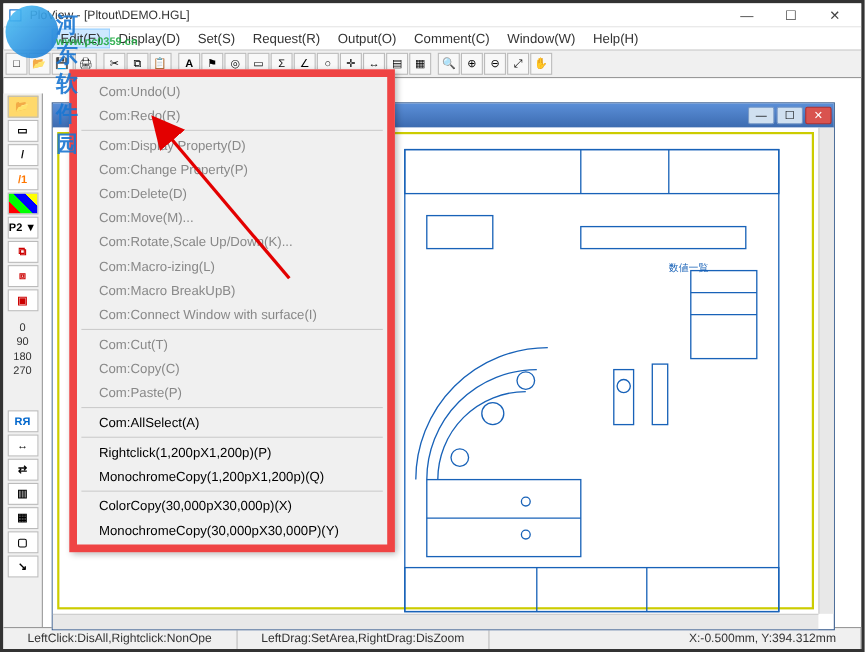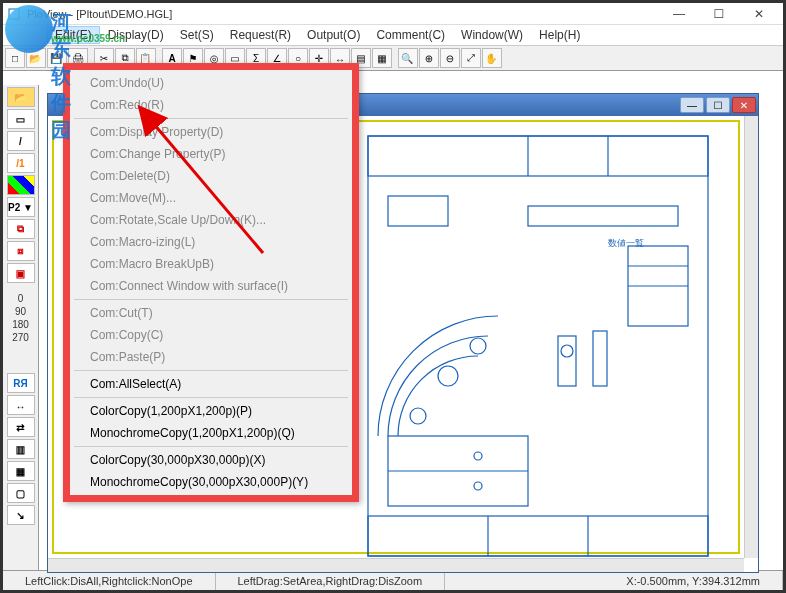--- a/index.html
+++ b/index.html
@@ -195,21 +195,21 @@
   <div class="mi">Com:Macro-izing(L)</div>
   <div class="mi">Com:Macro BreakUpB)</div>
   <div class="mi">Com:Connect Window with surface(I)</div>
   <div class="msep"></div>
   <div class="mi">Com:Cut(T)</div>
   <div class="mi">Com:Copy(C)</div>
   <div class="mi">Com:Paste(P)</div>
   <div class="msep"></div>
   <div class="mi enabled">Com:AllSelect(A)</div>
   <div class="msep"></div>
-  <div class="mi enabled">ColorCopy(1,200pX1,200p)(P)</div>
+  <div class="mi enabled">Rightclick(1,200pX1,200p)(P)</div>
   <div class="mi enabled">MonochromeCopy(1,200pX1,200p)(Q)</div>
   <div class="msep"></div>
   <div class="mi enabled">ColorCopy(30,000pX30,000p)(X)</div>
   <div class="mi enabled">MonochromeCopy(30,000pX30,000P)(Y)</div>
 </div>
 
 <svg class="arrow" width="786" height="593" style="left:0;top:0">
   <defs>
       <marker id="ah" markerWidth="12" markerHeight="12" refX="2" refY="5" orient="auto">
     <path d="M0,0 L10,5 L0,10 z" fill="#e30000"></path>

